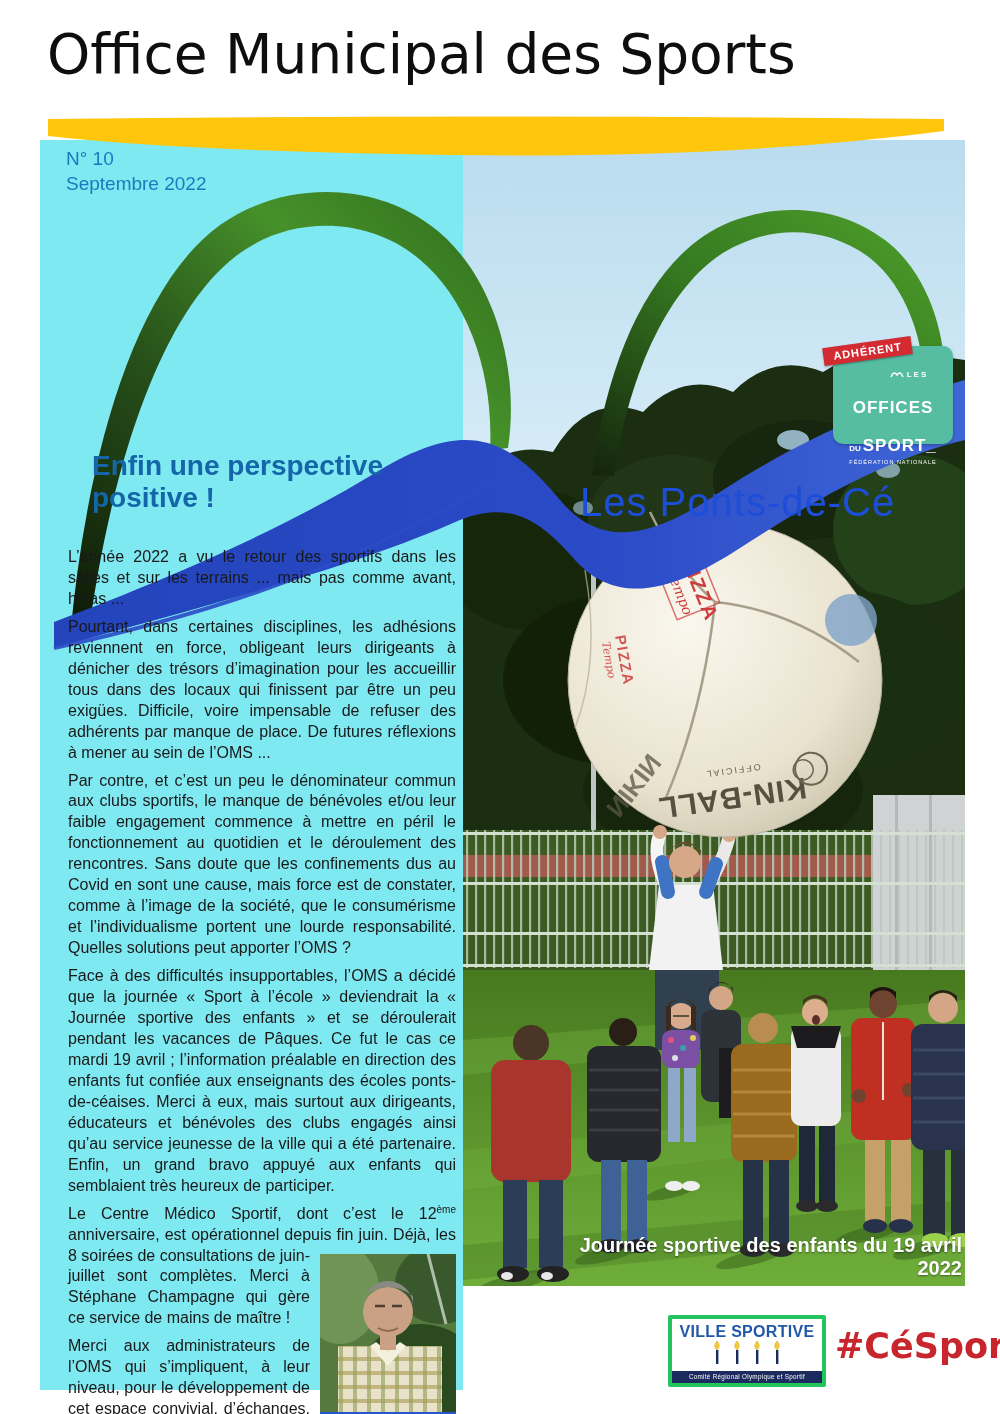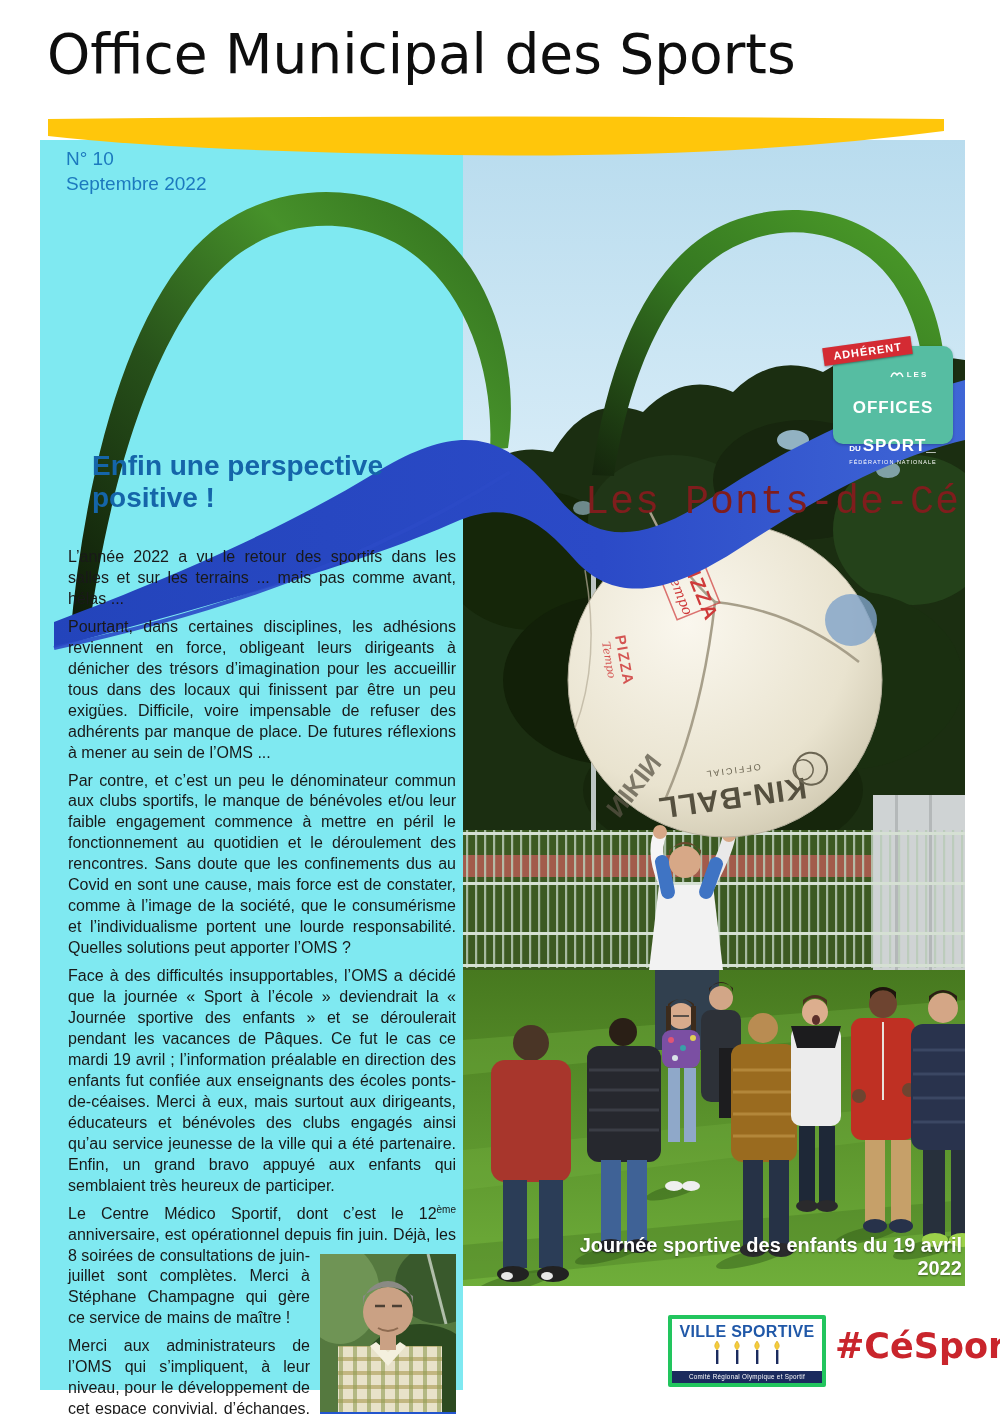--- a/index.html
+++ b/index.html
@@ -28,21 +28,21 @@
   .article p{margin:0 0 7px 0;}
   .article sup{font-size:10px;vertical-align:super;line-height:0;}
   .float-pusher{float:right;width:0;height:50px;}
   figure.president{float:right;clear:right;width:136px;margin:0 0 4px 10px;padding:0;}
   figure.president svg{display:block;}
   figure.president figcaption{background:#2456ce;color:#ffffff;font-style:italic;
       font-size:15.5px;line-height:1.25;padding:6px 7px 8px 7px;min-height:48px;}
 
   
   .location-title{position:absolute;left:580px;top:480px;width:385px;z-index:4;
-      text-align:center;color:#7f1d1d;font-family:Liberation Mono, monospace;
+      color:#1d4ed8;font-family:Liberation Sans, sans-serif;
       font-size:40px;font-weight:400;letter-spacing:1px;}
   .photo-caption{position:absolute;left:560px;top:1234px;width:402px;z-index:4;
       text-align:right;color:#ffffff;font-size:20px;font-weight:bold;
       text-shadow:0 1px 2px rgba(0,0,0,.45);}
 
   
   .badge{position:absolute;left:833px;top:346px;width:120px;height:98px;z-index:6;
          background:#56bda2;border-radius:10px;box-shadow:0 1px 3px rgba(0,0,0,.25);
          color:#ffffff;text-align:center;}
   .badge .ribbon{position:absolute;left:-10px;top:-4px;background:#d42b33;color:#fff;

